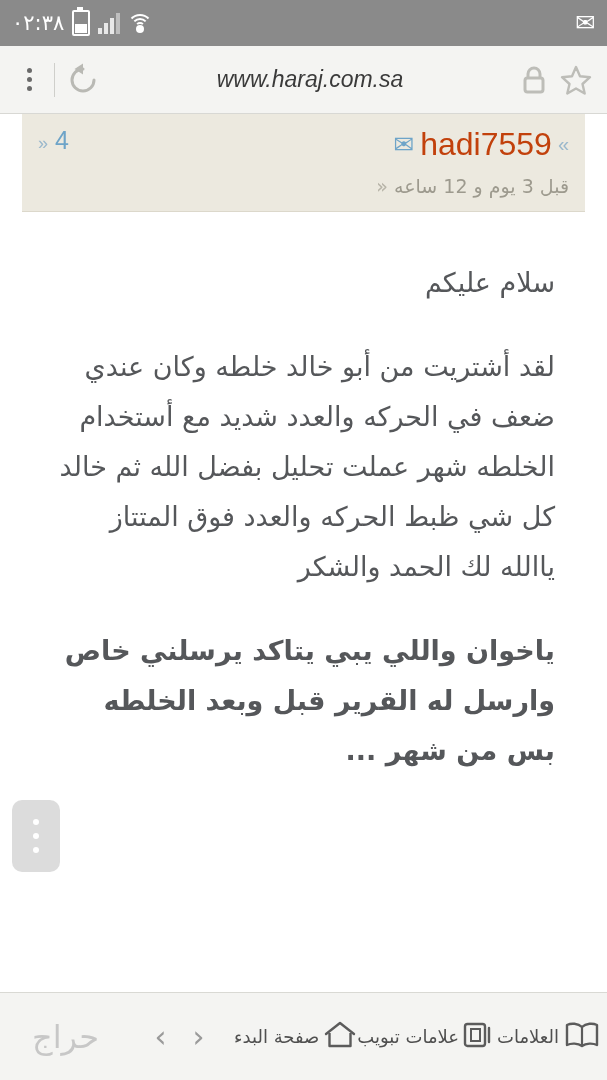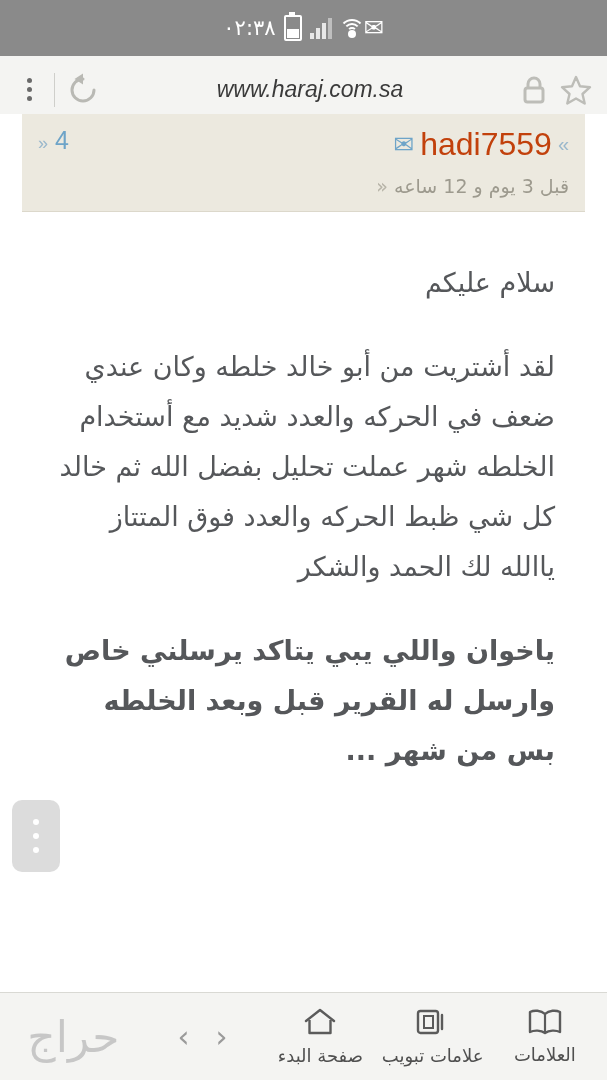--- a/index.html
+++ b/index.html
@@ -10,26 +10,26 @@
   body {
     width: 607px;
     height: 1080px;
     overflow: hidden;
     font-family: "DejaVu Sans", "Liberation Sans", sans-serif;
     position: relative;
   }
 
   
   .status-bar {
-    height: 56px;
+    height: 46px;
     background: #8a8a8a;
     color: #ffffff;
     display: flex;
     align-items: center;
-    justify-content: center;
+    justify-content: space-between;
     padding: 0 12px;
     box-sizing: border-box;
     direction: ltr;
   }
   .status-left {
     display: flex;
     align-items: center;
     gap: 8px;
   }
   .status-time {
@@ -271,21 +271,21 @@
     border-top: 1px solid #d9d9d4;
     display: flex;
     align-items: center;
     direction: rtl;
     box-sizing: border-box;
     padding: 0 6px;
   }
   .nav-item {
     flex: 1;
     display: flex;
-    flex-direction: column;
+    flex-direction: row;
     align-items: center;
     justify-content: center;
     gap: 4px;
     color: #5b5b5b;
   }
   .nav-label {
     font-size: 18px;
     color: #4f4f4f;
     font-family: "DejaVu Sans", sans-serif;
     white-space: nowrap;
@@ -302,21 +302,21 @@
     color: #9a9a9a;
     font-size: 30px;
     line-height: 1;
   }
   .watermark {
     flex: 1.2;
     display: flex;
     align-items: center;
     justify-content: center;
     color: #b9b9b9;
-    font-size: 44px;
+    font-size: 32px;
     opacity: .75;
     direction: rtl;
     letter-spacing: -2px;
     font-family: "DejaVu Sans", sans-serif;
   }
 </style>
 </head>
 <body>
 
 <div class="status-bar">

